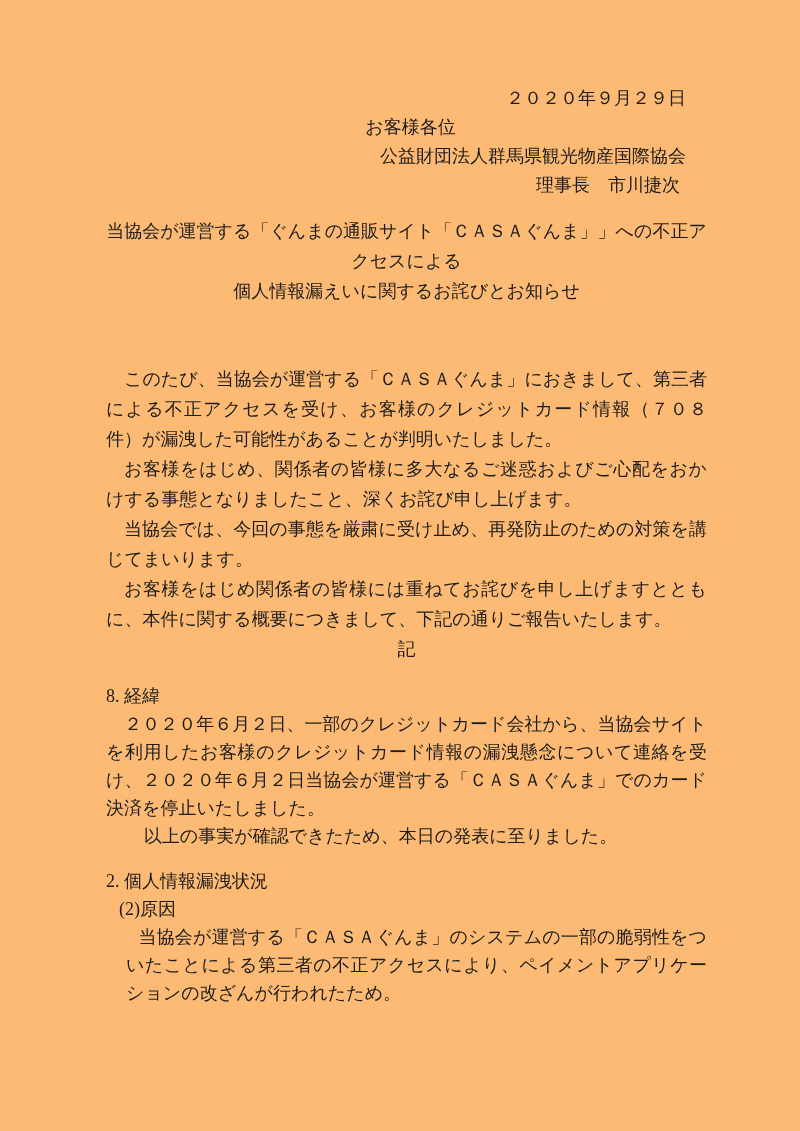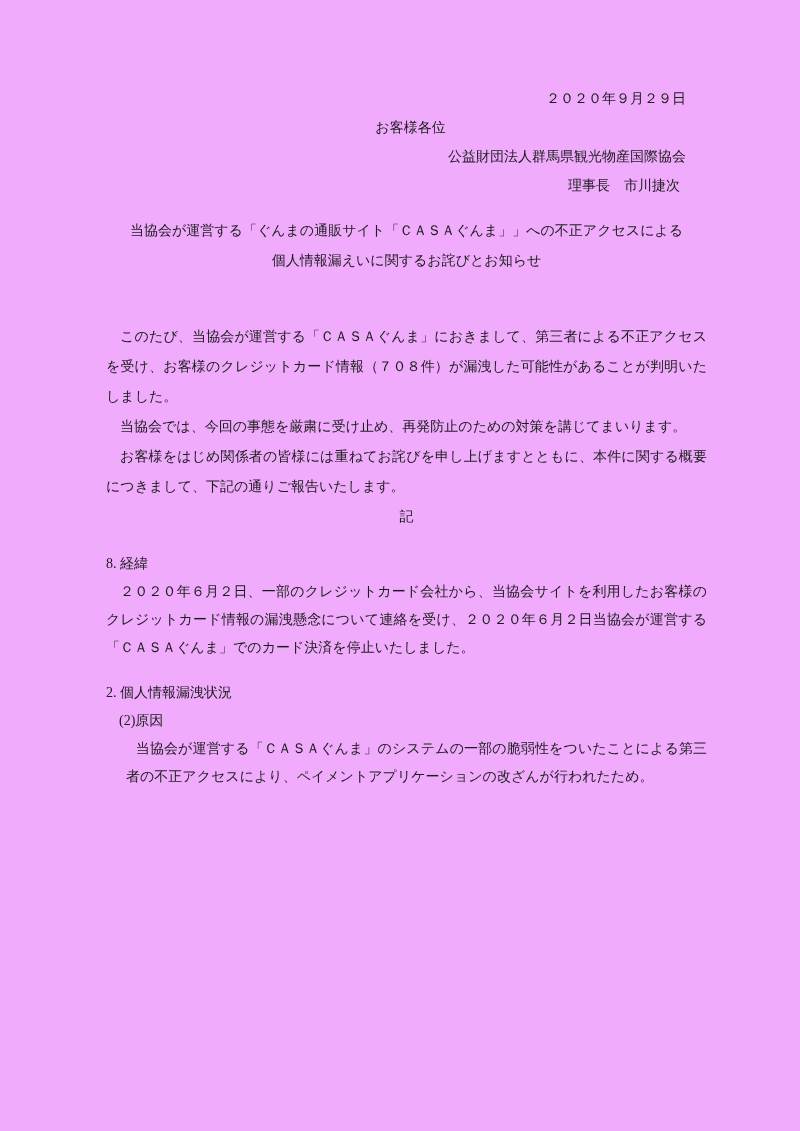--- a/index.html
+++ b/index.html
@@ -1,33 +1,33 @@
 <!DOCTYPE html>
 <html lang="ja"><head>
 <meta charset="utf-8">
 <style>
   * { margin: 0; padding: 0; box-sizing: border-box; }
   html, body { background: #ffffff; }
   .page {
     position: relative;
     width: 800px;
     height: 1131px;
-    background: #f0abfc;
+    background: #fdba74;
     color: #1c1c1c;
     font-family: "Liberation Serif", "DejaVu Serif", serif;
-    font-size: 14px;
+    font-size: 18px;
     padding: 84px 93px 28px 106px;
     overflow: hidden;
   }
   .header-line { line-height: 29px; }
   .align-right { text-align: right; padding-right: 21px; }
   .signer { padding-right: 27px; }
   .recipient { padding-left: 8px; text-align: center; }
   .doc-title { margin-top: 16px; text-align: center; line-height: 30px; }
-  .letter-body { margin-top: 46px; line-height: 30px; text-align: justify; }
+  .letter-body { margin-top: 58px; line-height: 30px; text-align: justify; }
   p.para { text-indent: 1em; }
   p.para-half { text-indent: 0.45em; }
   p.para-2 { text-indent: 2.1em; }
   .ki-marker { text-align: center; line-height: 30px; margin: 0 0 18px 0; }
   .section { line-height: 28px; text-align: justify; }
   .section-2 { margin-top: 17px; }
   .sub-heading { margin-left: 13px; }
   p.para-sub { margin-left: 20px; text-indent: 0.7em; }
 </style>
 </head>
@@ -43,29 +43,31 @@
 
   <div class="header-line align-right signer">理事長　市川捷次</div>
 
   <div class="doc-title">
     <div>当協会が運営する「ぐんまの通販サイト「ＣＡＳＡぐんま」」への不正アクセスによる</div>
     <div>個人情報漏えいに関するお詫びとお知らせ</div>
   </div>
 
   <div class="letter-body">
     <p class="para">このたび、当協会が運営する「ＣＡＳＡぐんま」におきまして、第三者による不正アクセスを受け、お客様のクレジットカード情報（７０８件）が漏洩した可能性があることが判明いたしました。</p>
+    <p class="para">お客様をはじめ、関係者の皆様に多大なるご迷惑およびご心配をおかけする事態となりましたこと、深くお詫び申し上げます。</p>
     <p class="para">当協会では、今回の事態を厳粛に受け止め、再発防止のための対策を講じてまいります。</p>
     <p class="para">お客様をはじめ関係者の皆様には重ねてお詫びを申し上げますとともに、本件に関する概要につきまして、下記の通りご報告いたします。</p>
   </div>
 
   <div class="ki-marker">記</div>
 
   <div class="section section-1">
     <div>8. 経緯</div>
     <p class="para">２０２０年６月２日、一部のクレジットカード会社から、当協会サイトを利用したお客様のクレジットカード情報の漏洩懸念について連絡を受け、２０２０年６月２日当協会が運営する「ＣＡＳＡぐんま」でのカード決済を停止いたしました。</p>
+    <p class="para-2">以上の事実が確認できたため、本日の発表に至りました。</p>
   </div>
 
   <div class="section section-2">
     <div>2. 個人情報漏洩状況</div>
     <div class="sub-heading">(2)原因</div>
     <p class="para-sub">当協会が運営する「ＣＡＳＡぐんま」のシステムの一部の脆弱性をついたことによる第三者の不正アクセスにより、ペイメントアプリケーションの改ざんが行われたため。</p>
   </div>
 
 </div>
 

